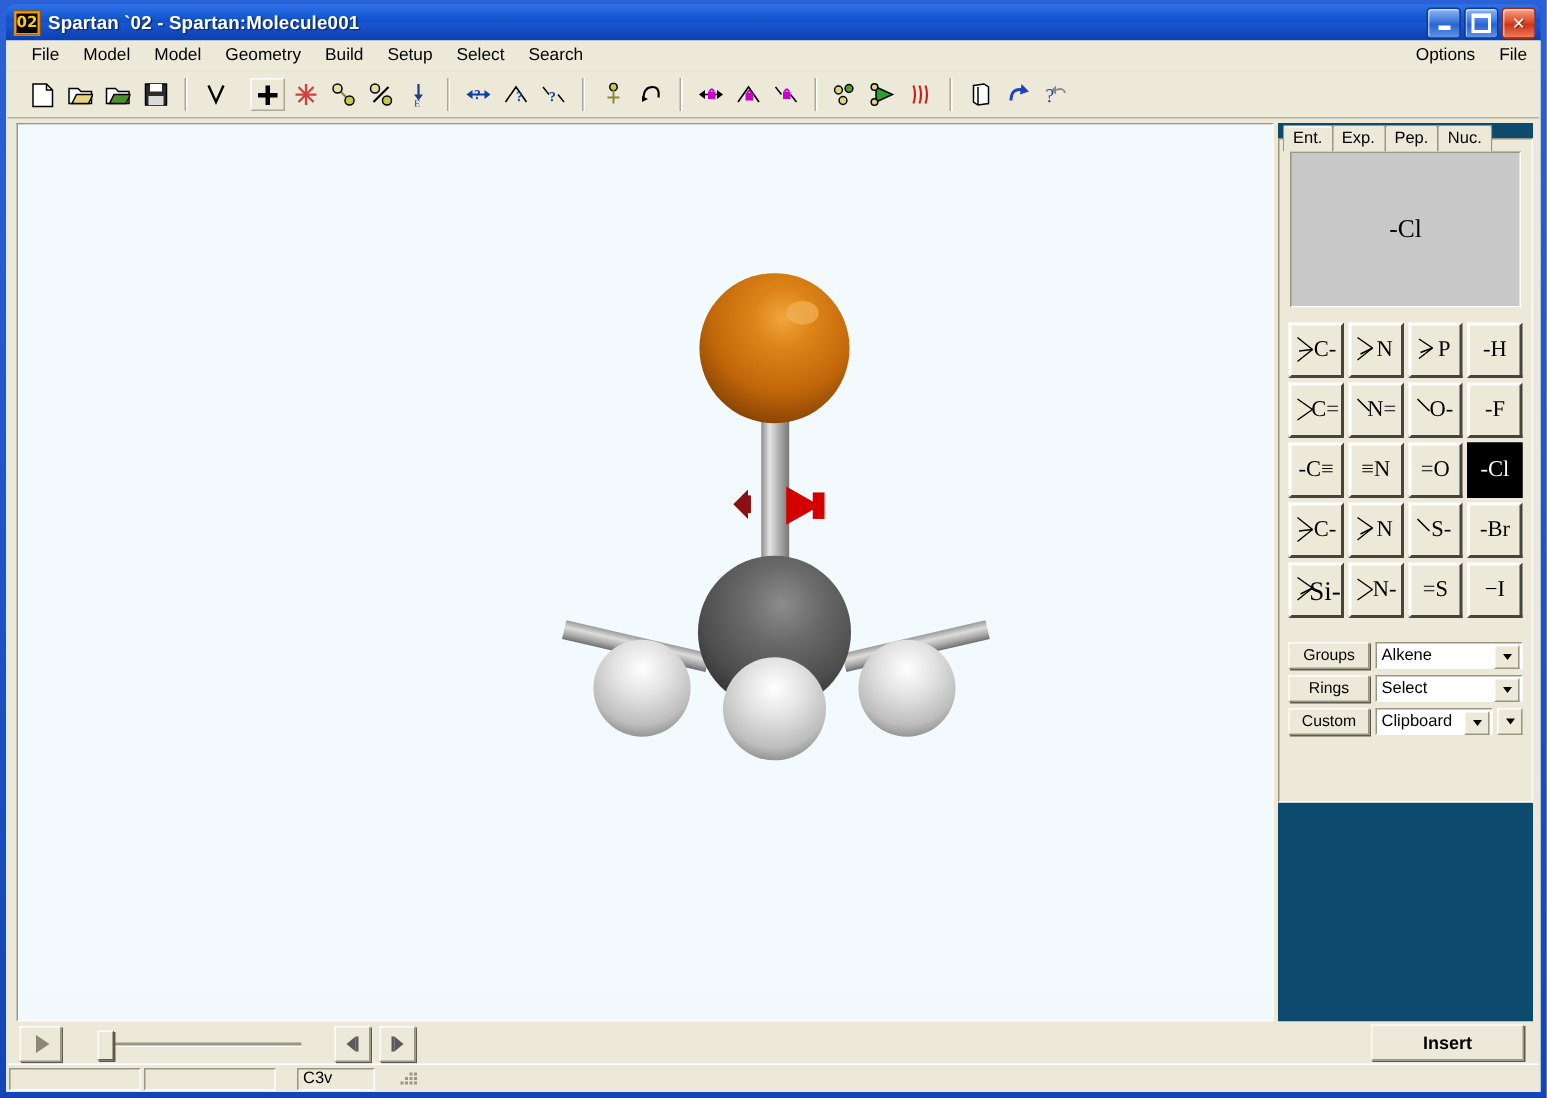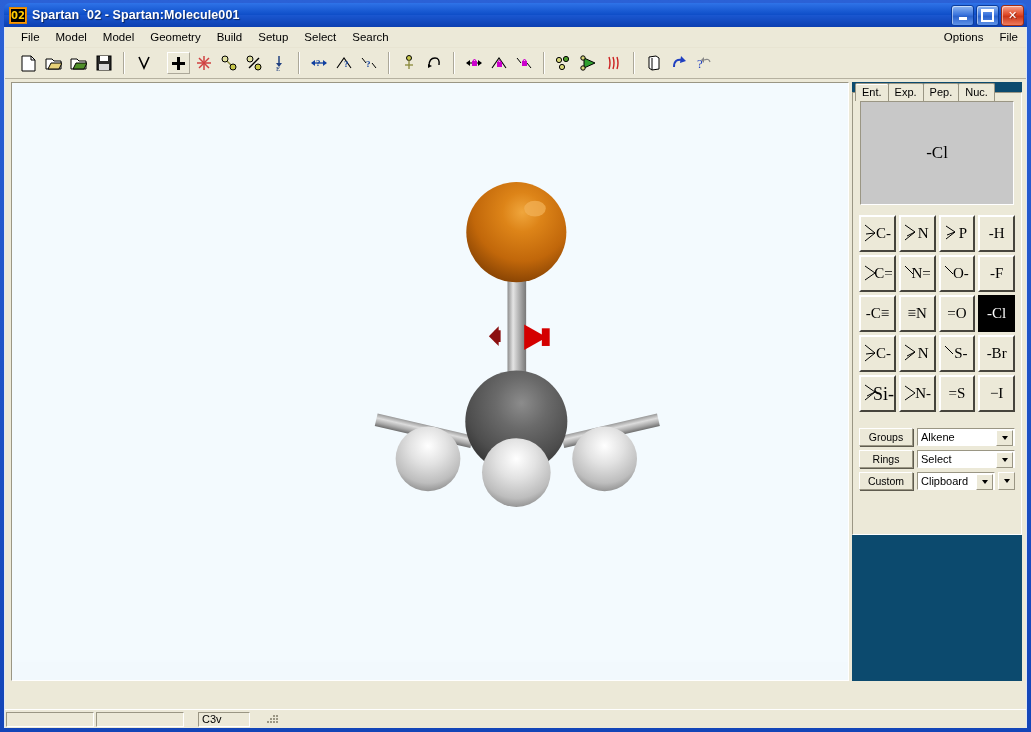--- a/index.html
+++ b/index.html
@@ -685,20 +685,38 @@
               <div class="extra-arrow">
                   <i></i>
                 </div>
             </div>
           </div>
 
         </div>
       </div>
     </div>
 
+    <div class="bottombar">
+      <div class="btn3d play">
+          <i></i>
+        </div>
+      <div class="slider">
+        <div class="track"></div>
+        <div class="handle"></div>
+      </div>
+      <div class="btn3d stepbtn first">
+        <i class="l"></i>
+          <div class="bar"></div>
+      </div>
+      <div class="btn3d stepbtn">
+        <div class="bar"></div>
+          <i class="r"></i>
+      </div>
+      <div class="btn3d insert">Insert</div>
+    </div>
 
     <div class="statusbar">
       <div class="status-cell"></div>
       <div class="status-cell"></div>
       <div class="status-pg">C3v</div>
       <div class="grip">
         <span style="left:10px;top:4px"></span>
           <span style="left:13px;top:4px"></span>
         <span style="left:7px;top:7px"></span>
           <span style="left:10px;top:7px"></span>

